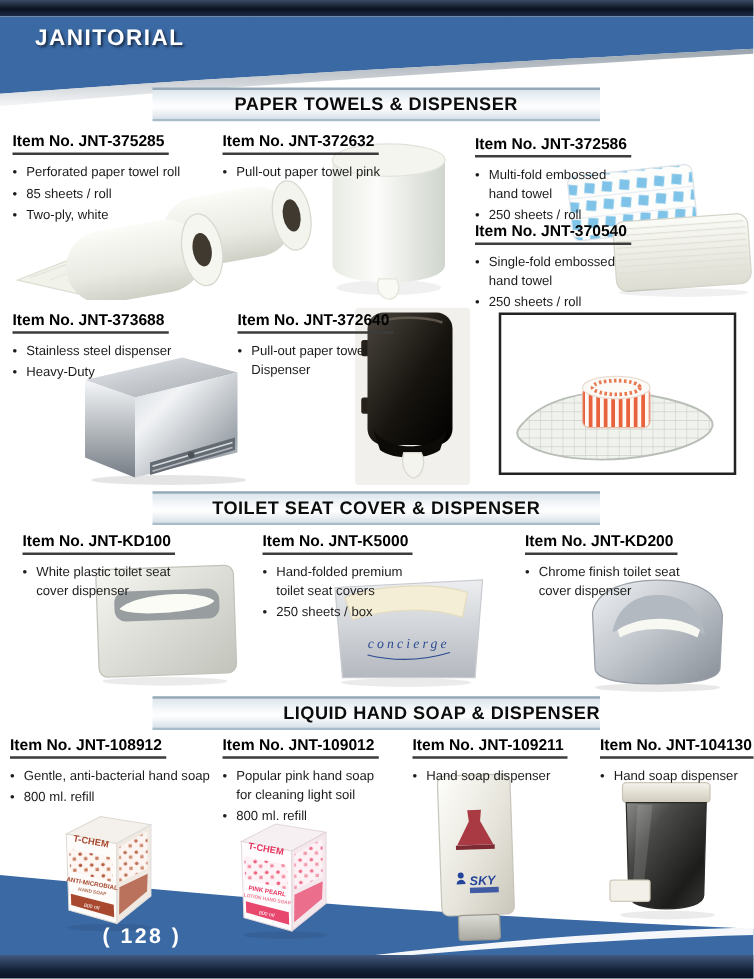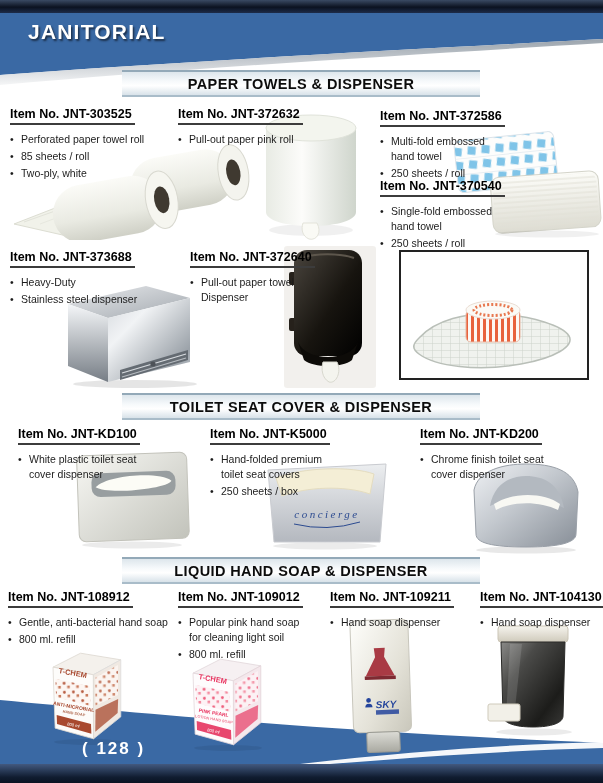--- a/index.html
+++ b/index.html
@@ -4,21 +4,21 @@
 <style>
   html,body{margin:0;padding:0;background:#ffffff;}
   .page{position:relative;width:603px;height:783px;background:#ffffff;overflow:hidden;
         font-family:"Liberation Sans",sans-serif;color:#1a1a1a;}
 
   
   .topbar{position:absolute;left:0;top:0;width:603px;height:13px;
           background:linear-gradient(to bottom,#3a4a63 0%,#0b1220 55%,#1d2c49 100%);z-index:2;}
   .hdr-swoosh{position:absolute;left:0;top:13px;z-index:1;}
   .page-title{position:absolute;left:28px;top:20px;z-index:3;margin:0;
-              font-size:21px;font-weight:bold;letter-spacing:1.2px;color:#ffffff;
+              font-size:18px;font-weight:bold;letter-spacing:1.2px;color:#ffffff;
               text-shadow:1.5px 1.5px 2px rgba(10,15,25,.65);}
 
   
   .section-bar{position:absolute;left:122px;width:358px;height:23px;z-index:2;
                border-top:2px solid #93a9b8;border-bottom:2px solid #a9bcc9;
                background:linear-gradient(to bottom,#dde6ec 0%,#f6f9fb 40%,#ffffff 60%,#d8e2e9 100%);
                display:flex;align-items:center;justify-content:center;}
   .section-bar span{font-size:14.5px;font-weight:bold;color:#0c0c0c;letter-spacing:.4px;}
 
   
@@ -61,32 +61,32 @@
     <path d="M0,0 H603 V26 C420,36 200,47 0,62 Z" fill="#3a69a4"></path>
     <path d="M0,62 C200,47 420,36 603,26 L603,30 C420,41 190,55 0,72 Z" fill="url(#hdrGray)" opacity=".9"></path>
   </svg>
   <h1 class="page-title">JANITORIAL</h1>
 
   <div class="section-bar" style="top:70px;">
     <span>PAPER TOWELS &amp; DISPENSER</span>
   </div>
 
   <div class="pblock" style="left:10px;top:104px;width:165px;">
-    <h3 class="item-no">Item No. JNT-303525</h3>
+    <h3 class="item-no">Item No. JNT-375285</h3>
     <ul class="bullets">
       <li>Perforated paper towel roll</li>
       <li>85 sheets / roll</li>
       <li>Two-ply, white</li>
     </ul>
   </div>
 
   <div class="pblock" style="left:178px;top:104px;width:160px;">
     <h3 class="item-no">Item No. JNT-372632</h3>
     <ul class="bullets">
-      <li>Pull-out paper pink roll</li>
+      <li>Pull-out paper towel pink</li>
     </ul>
   </div>
 
   <div class="pblock" style="left:380px;top:106px;width:118px;">
     <h3 class="item-no">Item No. JNT-372586</h3>
     <ul class="bullets">
       <li>Multi-fold embossed hand towel</li>
       <li>250 sheets / roll</li>
     </ul>
   </div>
@@ -165,22 +165,22 @@
         <rect x="40" y="48" width="108" height="56" rx="9" fill="url(#tw2)" stroke="#d4d4ca"></rect>
         <rect x="42" y="50" width="104" height="52" rx="8" fill="url(#stackl)"></rect>
       </g>
       <ellipse cx="95" cy="108" rx="52" ry="3.5" fill="rgba(0,0,0,.06)"></ellipse>
     </svg>
   </div>
 
   <div class="pblock" style="left:10px;top:247px;width:170px;">
     <h3 class="item-no">Item No. JNT-373688</h3>
     <ul class="bullets">
+      <li>Stainless steel dispenser</li>
       <li>Heavy-Duty</li>
-      <li>Stainless steel dispenser</li>
     </ul>
   </div>
 
   <div class="pblock" style="left:190px;top:247px;width:120px;">
     <h3 class="item-no">Item No. JNT-372640</h3>
     <ul class="bullets">
       <li>Pull-out paper towel Dispenser</li>
     </ul>
   </div>
 
@@ -321,21 +321,21 @@
             <stop offset="1" stop-color="#878e97"></stop>
         </linearGradient>
       </defs>
       <ellipse cx="64" cy="94" rx="50" ry="3.5" fill="rgba(0,0,0,.09)"></ellipse>
       <path d="M12,34 C16,14 42,8 64,8 C90,8 112,14 116,36 L114,78 C114,87 96,91 64,91 C30,91 14,87 14,78 Z" fill="url(#cd1)" stroke="#9aa0a8"></path>
       <path d="M28,50 C32,28 48,20 64,20 C82,20 98,28 102,52 C84,42 44,42 28,50 Z" fill="#b3b9c0"></path>
       <path d="M32,48 C50,36 82,36 98,48 L96,54 C78,45 50,45 34,54 Z" fill="#f8f8f3"></path>
     </svg>
   </div>
 
-  <div class="section-bar" style="top:557px;">
+  <div class="section-bar" style="top:557px;justify-content:flex-end;">
     <span>LIQUID HAND SOAP &amp; DISPENSER</span>
   </div>
 
   <div class="pblock" style="left:8px;top:587px;width:168px;">
     <h3 class="item-no">Item No. JNT-108912</h3>
     <ul class="bullets">
       <li>Gentle, anti-bacterial hand soap</li>
       <li>800 ml. refill</li>
     </ul>
   </div>

